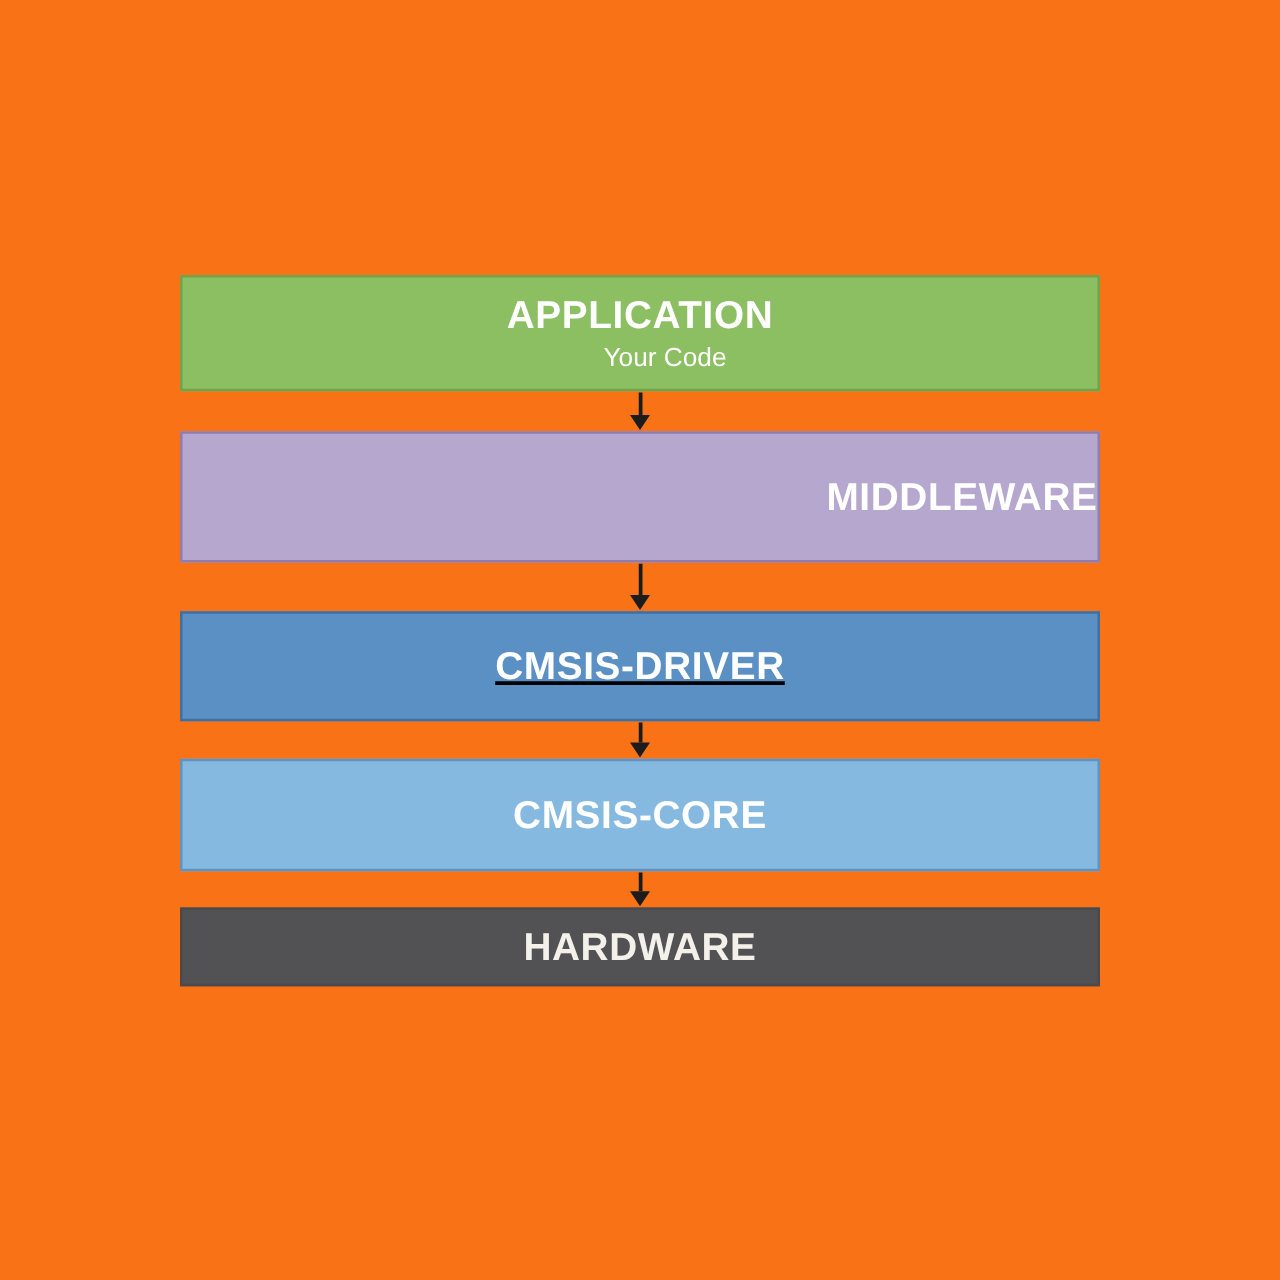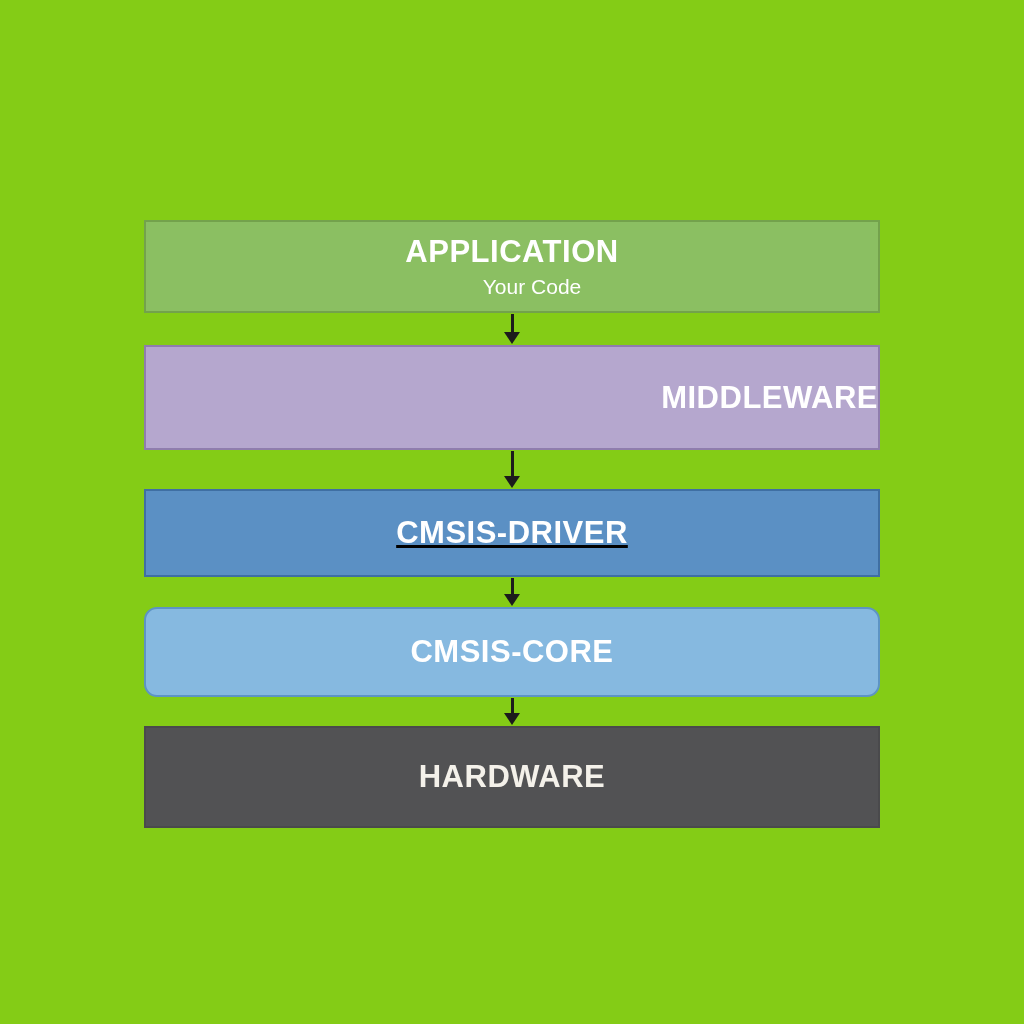--- a/index.html
+++ b/index.html
@@ -5,21 +5,21 @@
   html, body {
     margin: 0;
     padding: 0;
     background: #ffffff;
     font-family: "Liberation Sans", "DejaVu Sans", sans-serif;
   }
   .canvas {
     position: relative;
     width: 1024px;
     height: 1024px;
-    background: #84cc16;
+    background: #f97316;
     overflow: hidden;
   }
   .stack {
     position: absolute;
     left: 144px;
     top: 220px;
     width: 736px;
     display: flex;
     flex-direction: column;
   }
@@ -41,21 +41,21 @@
   .layer .layer-subtitle {
     font-size: 21px;
     font-weight: normal;
     line-height: 1.2;
     margin-top: 4px;
   }
   .layer-application  { height: 93px; }
   .layer-middleware   { height: 105px; }
   .layer-cmsis-driver { height: 88px; }
   .layer-cmsis-core   { height: 90px; }
-  .layer-hardware     { height: 102px; }
+  .layer-hardware     { height: 63px; }
 
   .arrow {
     display: flex;
     flex-direction: column;
     align-items: center;
     justify-content: flex-end;
   }
   .arrow-1 { height: 32px; }
   .arrow-2 { height: 39px; }
   .arrow-3 { height: 30px; }
@@ -102,21 +102,21 @@
 
     <div class="layer layer-cmsis-driver" style="background-color: rgb(91, 144, 196); border-color: rgb(63, 111, 163); text-decoration: underline;">
       <span class="layer-title" style="color: rgb(255, 255, 255);">CMSIS-DRIVER</span>
     </div>
 
     <div class="arrow arrow-3">
       <span class="shaft" style="background-color: rgb(28, 28, 28);"></span>
       <span class="head" style="border-top-color: rgb(28, 28, 28);"></span>
     </div>
 
-    <div class="layer layer-cmsis-core" style="background-color: rgb(134, 185, 224); border-color: rgb(93, 148, 196); border-radius: 13px;">
+    <div class="layer layer-cmsis-core" style="background-color: rgb(134, 185, 224); border-color: rgb(93, 148, 196);">
       <span class="layer-title" style="color: rgb(255, 255, 255);">CMSIS-CORE</span>
     </div>
 
     <div class="arrow arrow-4">
       <span class="shaft" style="background-color: rgb(28, 28, 28);"></span>
       <span class="head" style="border-top-color: rgb(28, 28, 28);"></span>
     </div>
 
     <div class="layer layer-hardware" style="background-color: rgb(82, 82, 84); border-color: rgb(74, 74, 76);">
       <span class="layer-title" style="color: rgb(244, 241, 234);">HARDWARE</span>

